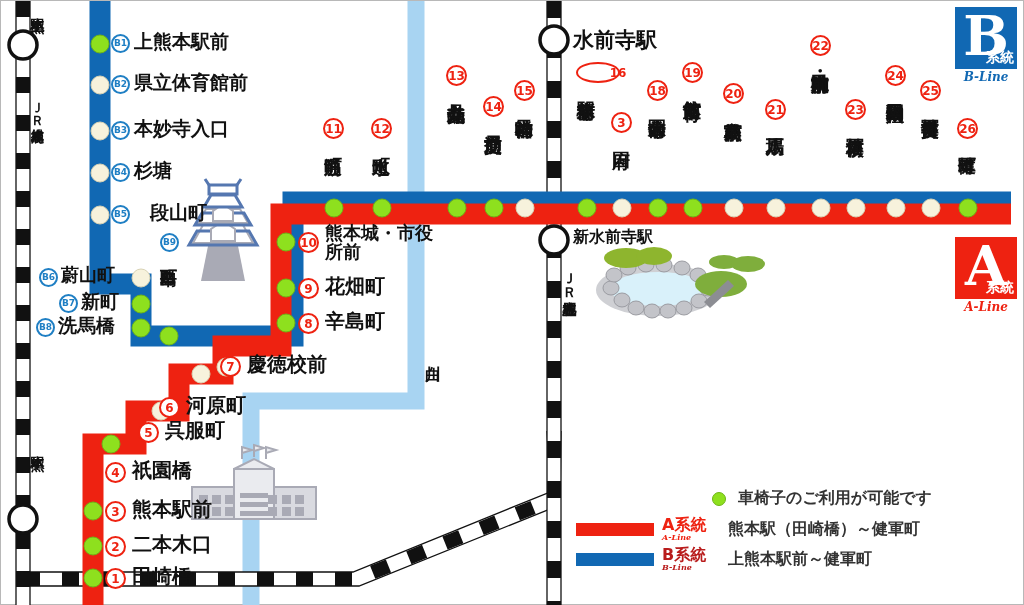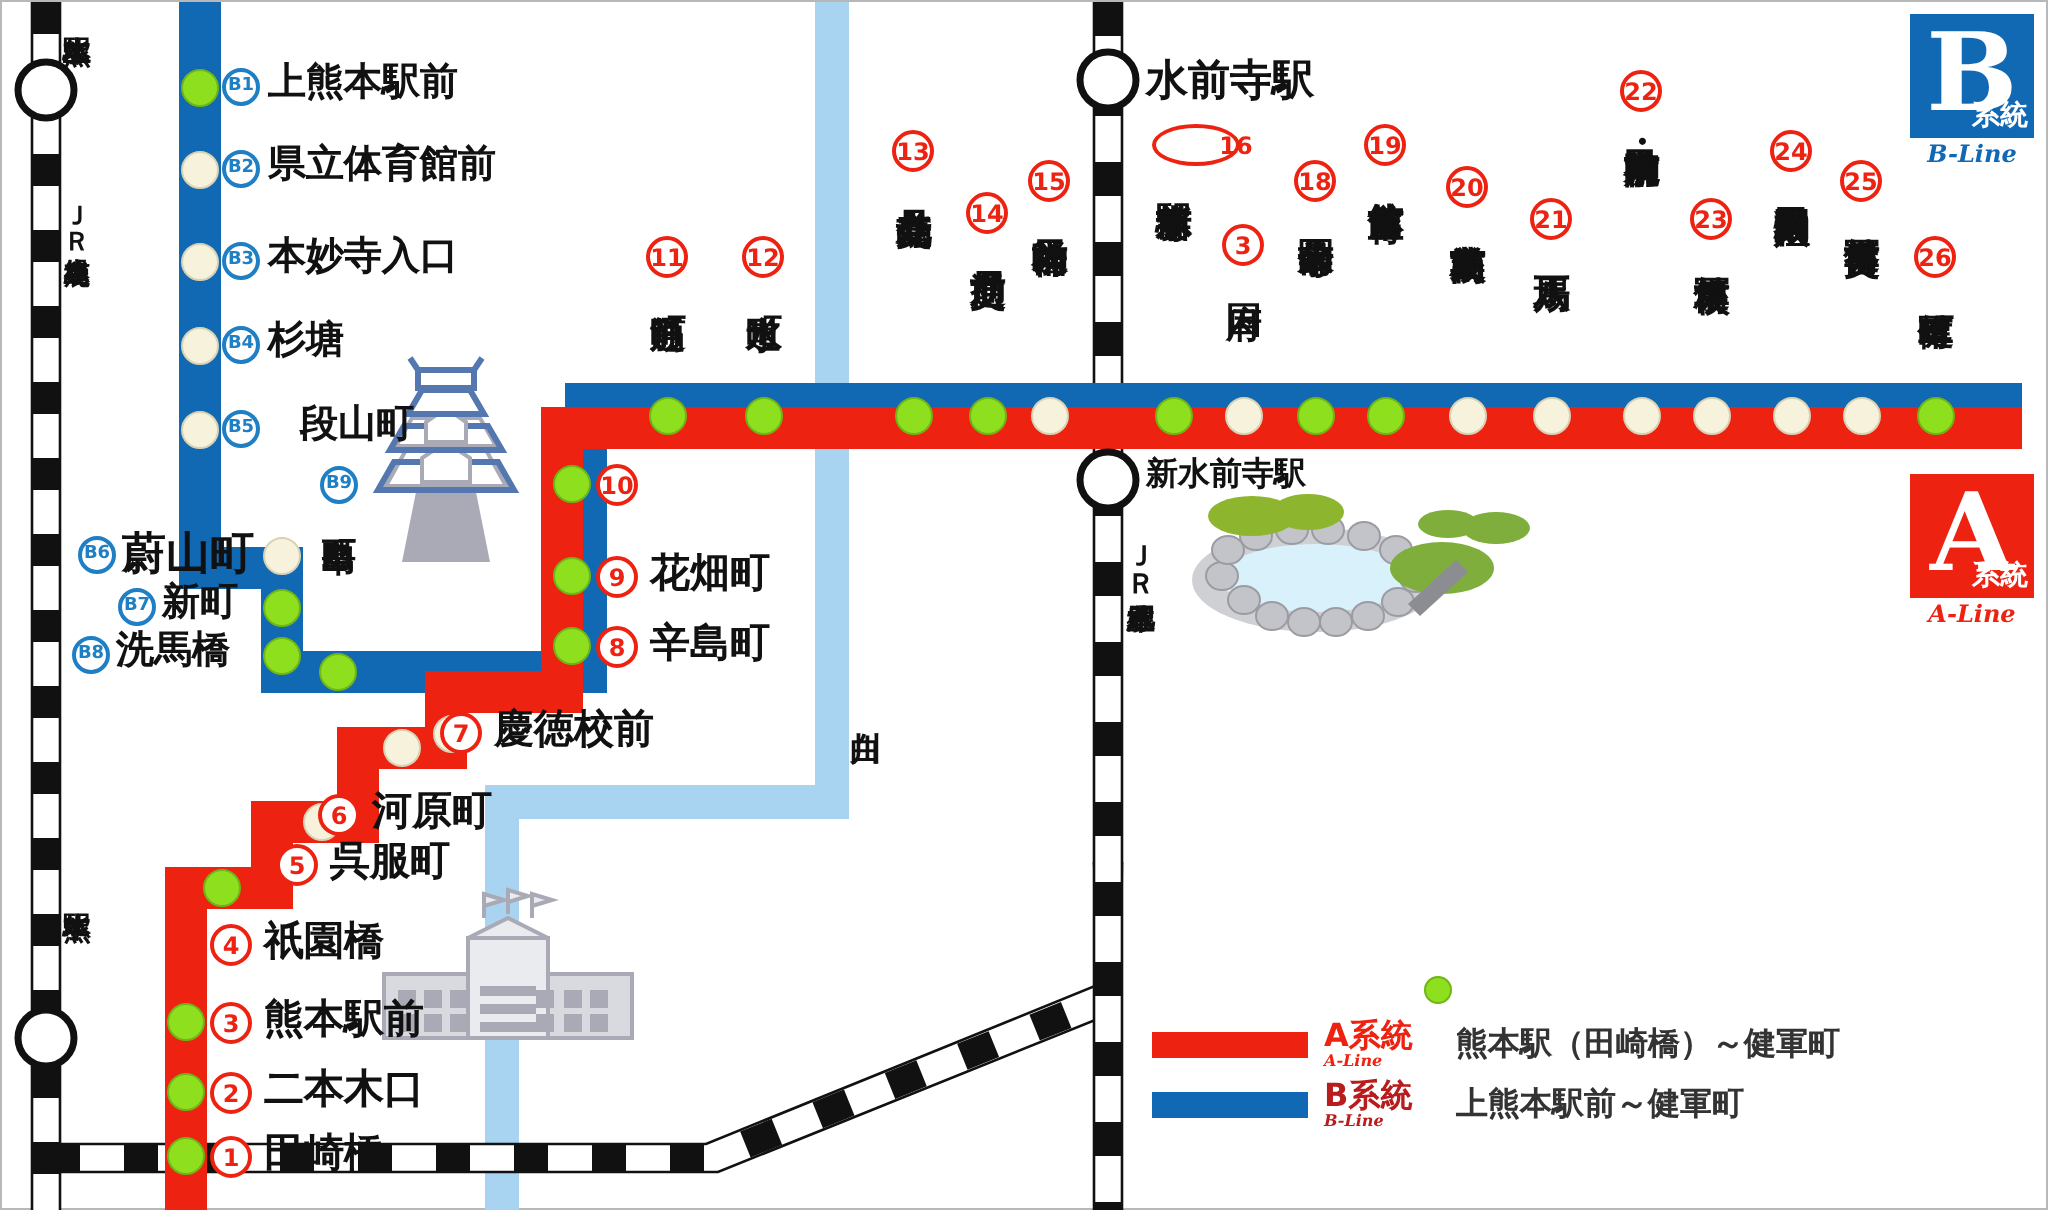--- a/index.html
+++ b/index.html
@@ -298,21 +298,21 @@
   <div class="num-b" style="left:110px; top:120px;">B3</div>
   <div class="hlabel" style="left:133px; top:118px; font-size:19px;">本妙寺入口</div>
 
   <div class="num-b" style="left:110px; top:162px;">B4</div>
   <div class="hlabel" style="left:133px; top:160px; font-size:19px;">杉塘</div>
 
   <div class="num-b" style="left:110px; top:204px;">B5</div>
   <div class="hlabel" style="left:133px; top:202px; font-size:19px;margin-left:16px;">段山町</div>
 
   <div class="num-b" style="left:38px; top:267px;">B6</div>
-  <div class="hlabel" style="left:60px; top:265px; font-size:22px;">蔚山町</div>
+  <div class="hlabel" style="left:60px; top:265px; font-size:18px;">蔚山町</div>
 
   <div class="num-b" style="left:58px; top:293px;">B7</div>
   <div class="hlabel" style="left:80px; top:291px; font-size:19px;">新町</div>
 
   <div class="num-b" style="left:35px; top:317px;">B8</div>
   <div class="hlabel" style="left:57px; top:315px; font-size:19px;">洗馬橋</div>
 
   <div class="num-b" style="left:159px; top:232px;">B9</div>
   <div class="vlabel" style="left:159px; top:255px; font-size:17px;">西辛島町</div>
 
@@ -337,20 +337,21 @@
   <div class="num-a" style="left:219px; top:355px;">7</div>
   <div class="hlabel" style="left:246px; top:353px; font-size:20px;">慶徳校前</div>
 
   <div class="num-a" style="left:297px; top:312px;">8</div>
   <div class="hlabel" style="left:324px; top:310px; font-size:20px;">辛島町</div>
 
   <div class="num-a" style="left:297px; top:277px;">9</div>
   <div class="hlabel" style="left:324px; top:275px; font-size:20px;">花畑町</div>
 
   <div class="num-a" style="left:297px; top:231px;">10</div>
+  <div class="hlabel" style="left:324px; top:223px; font-size:18px; width:110px; white-space:normal;">熊本城・市役所前</div>
 
   <div class="num-a" style="left:322px; top:117px;">11</div>
   <div class="vlabel" style="left:323px; top:142px; font-size:18px;">通町筋</div>
 
   <div class="num-a" style="left:370px; top:117px;">12</div>
   <div class="vlabel" style="left:371px; top:142px; font-size:18px;">水道町</div>
 
   <div class="num-a" style="left:445px; top:64px;">13</div>
   <div class="vlabel" style="left:446px; top:89px; font-size:18px;">九品寺交差点</div>
 
@@ -405,20 +406,21 @@
     <div class="logo-sq" style="background:#ee2211;">
       <span class="logo-letter">A</span>
       <span class="logo-keito">系統</span>
     </div>
     <div class="logo-sub" style="color:#ee2211;">A-Line</div>
   </div>
 
   <div id="legend">
     <div id="legend-wheelchair">
       <span class="leg-dot"></span>
+      <span class="leg-text">車椅子のご利用が可能です</span>
     </div>
     <div class="leg-row">
       <span class="leg-swatch-red"></span>
       <span class="leg-code" style="color:#ee2211;">
         <span>A系統</span>
         <span class="sub">A-Line</span>
       </span>
       <span class="leg-text">熊本駅（田崎橋）～健軍町</span>
     </div>
     <div class="leg-row">

